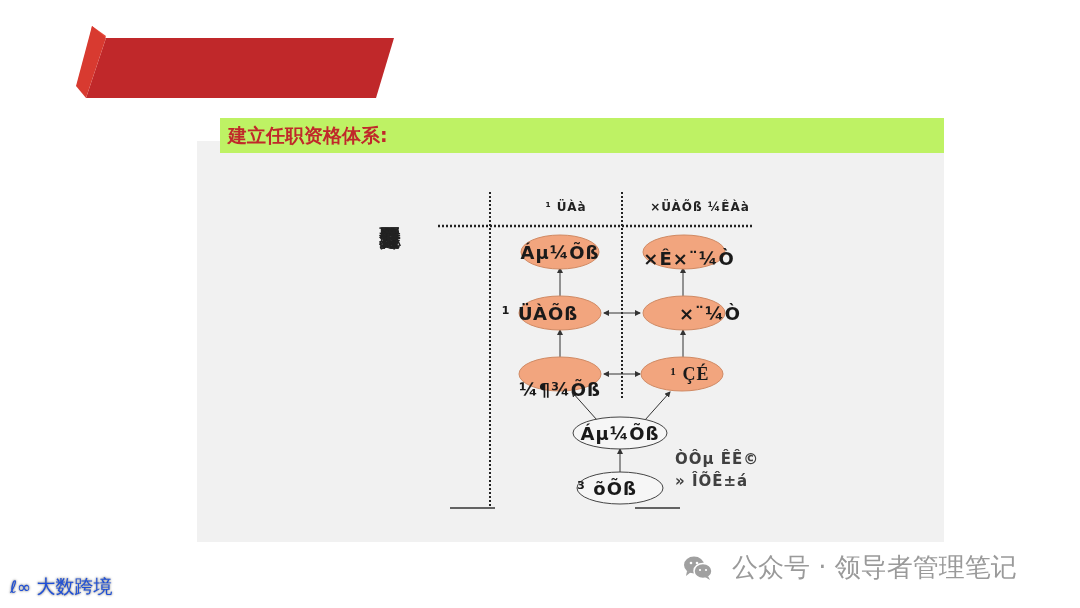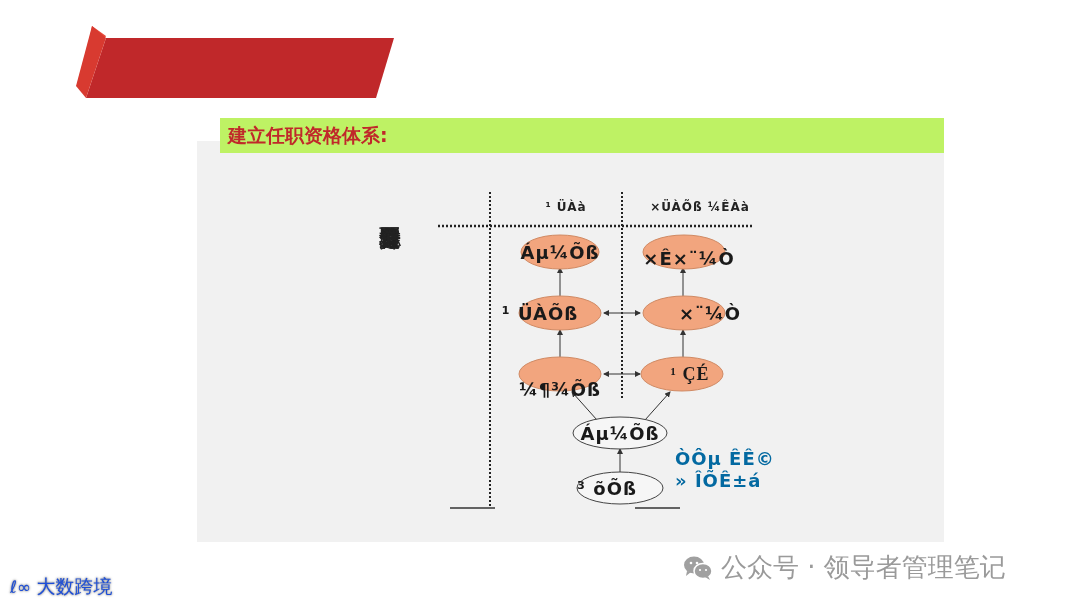--- a/index.html
+++ b/index.html
@@ -41,32 +41,32 @@
       font-family:"DejaVu Sans", sans-serif; letter-spacing:1px;
     }
     .col-head {
       position:absolute; transform:translate(-50%,-50%);
       font-size:12px; font-weight:bold; color:#222; white-space:nowrap;
       letter-spacing:1px;
       text-align:center;
     }
     .note {
       position:absolute; left:675px; top:448px;
-      font-size:18px; font-weight:bold; color:#0369a1; line-height:22px;
+      font-size:15px; font-weight:bold; color:#404040; line-height:22px;
       white-space:nowrap; letter-spacing:1px;
     }
     .watermark-left {
       position:absolute; left:10px; top:574px;
       font-size:19px; color:#1d4ed8;
       text-shadow:0 0 2px #888, 0 0 3px #aaa;
       white-space:nowrap;
     }
     .watermark-right {
       position:absolute; left:683px; top:550px;
-      display:flex; align-items:center; gap:8px;
+      display:flex; align-items:center; gap:19px;
       color:#9a9a9a; font-size:26px; white-space:nowrap;
     }
   </style>
 </head>
 <body>
 
 <div class="banner">
   <svg width="318" height="72" viewBox="0 0 318 72">
     <polygon points="16,0 30,10 6,60" fill="#e84a3a"></polygon>
     <polygon points="30,12 318,12 300,72 10,72" fill="#c0282a"></polygon>

